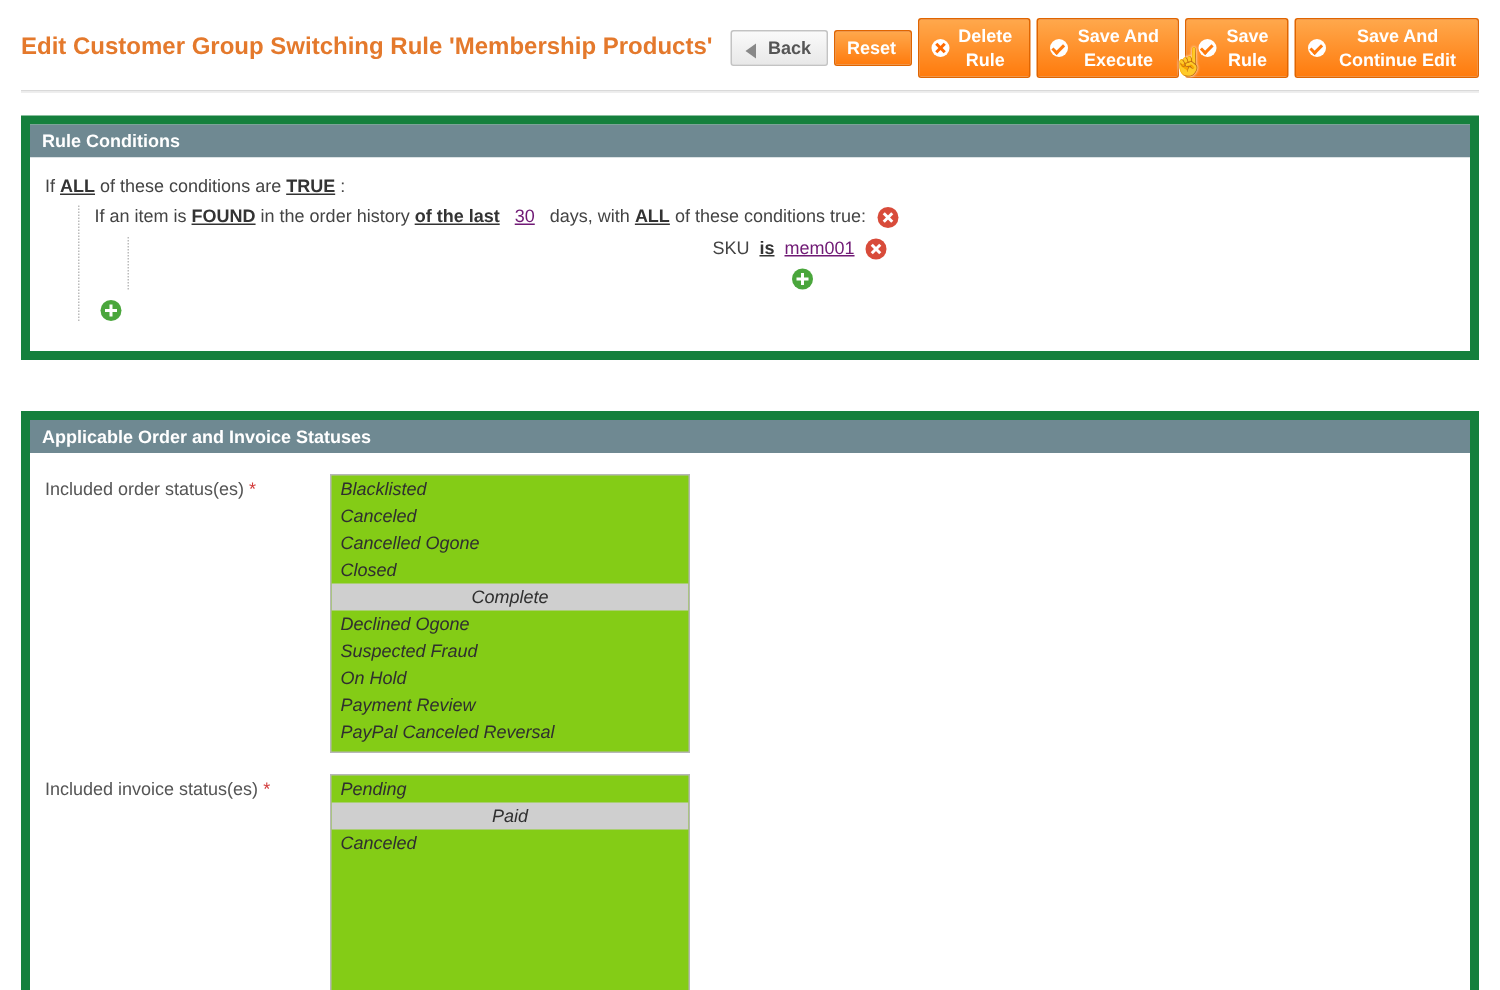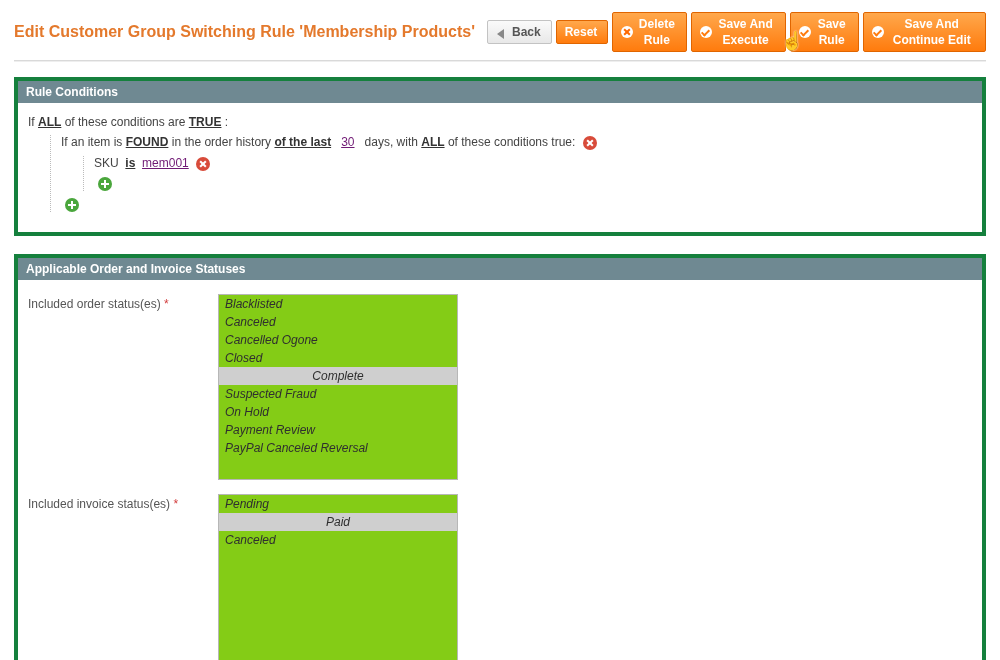--- a/index.html
+++ b/index.html
@@ -74,30 +74,30 @@
   .ic-x::before { transform: rotate(45deg); }
   .ic-x::after  { transform: rotate(-45deg); }
   .ic-check::after {
     content: ""; position: absolute; left: 3px; top: 2px; width: 3px; height: 6px;
     border-right: 2px solid #ff7b0d; border-bottom: 2px solid #ff7b0d; transform: rotate(45deg);
   }
   .cursor-hand {
     position: absolute; top: 18px; left: 0; font-size: 18px; color: #000;
     pointer-events: none; text-shadow: 0 0 2px #fff;
   }
-  .section { border: 4px solid #15803d; margin-bottom: 18px; }
+  .section { border: 6px solid #15803d; margin-bottom: 34px; }
   .section-head {
     background: #6f8992; color: #fff; font-weight: bold;
     padding: 4px 8px; font-size: 12px;
   }
   .section-body { padding: 10px 10px 14px 10px; background: #fff; }
   .cond-root { color: #444; }
   .cond-line { margin: 2px 0 6px 0; }
   .cond-indent1 { margin-left: 22px; border-left: 1px dotted #bbb; padding-left: 10px; }
-  .cond-indent2 { margin-left: 22px; border-left: 1px dotted #bbb; padding-left: 10px; }
+  .cond-indent2 { margin-left: 22px; border-left: 1px dotted #bbb; padding-left: 10px; text-align: center; }
   .u { text-decoration: underline; font-weight: bold; color: #333; cursor: pointer; }
   .u-link { text-decoration: underline; color: #701a75; cursor: pointer; }
   .add-btn, .del-btn {
     display: inline-block; width: 14px; height: 14px; border-radius: 50%;
     vertical-align: middle; position: relative; cursor: pointer; margin-left: 4px;
   }
   .add-btn { background: #4aa63c; }
   .add-btn::before, .add-btn::after {
     content: ""; position: absolute; background: #fff;
   }
@@ -217,20 +217,21 @@
       <div class="form-label">
         <span>Included order status(es)</span>
         <span class="req"> *</span>
       </div>
       <div class="multiselect tall" id="order-status-select">
           <div class="ms-option">Blacklisted</div>
           <div class="ms-option">Canceled</div>
           <div class="ms-option">Cancelled Ogone</div>
           <div class="ms-option">Closed</div>
           <div class="ms-option selected">Complete</div>
+          <div class="ms-option">Declined Ogone</div>
           <div class="ms-option">Suspected Fraud</div>
           <div class="ms-option">On Hold</div>
           <div class="ms-option">Payment Review</div>
           <div class="ms-option">PayPal Canceled Reversal</div>
         </div>
     </div>
 
     <div class="form-row">
       <div class="form-label">
         <span>Included invoice status(es)</span>

